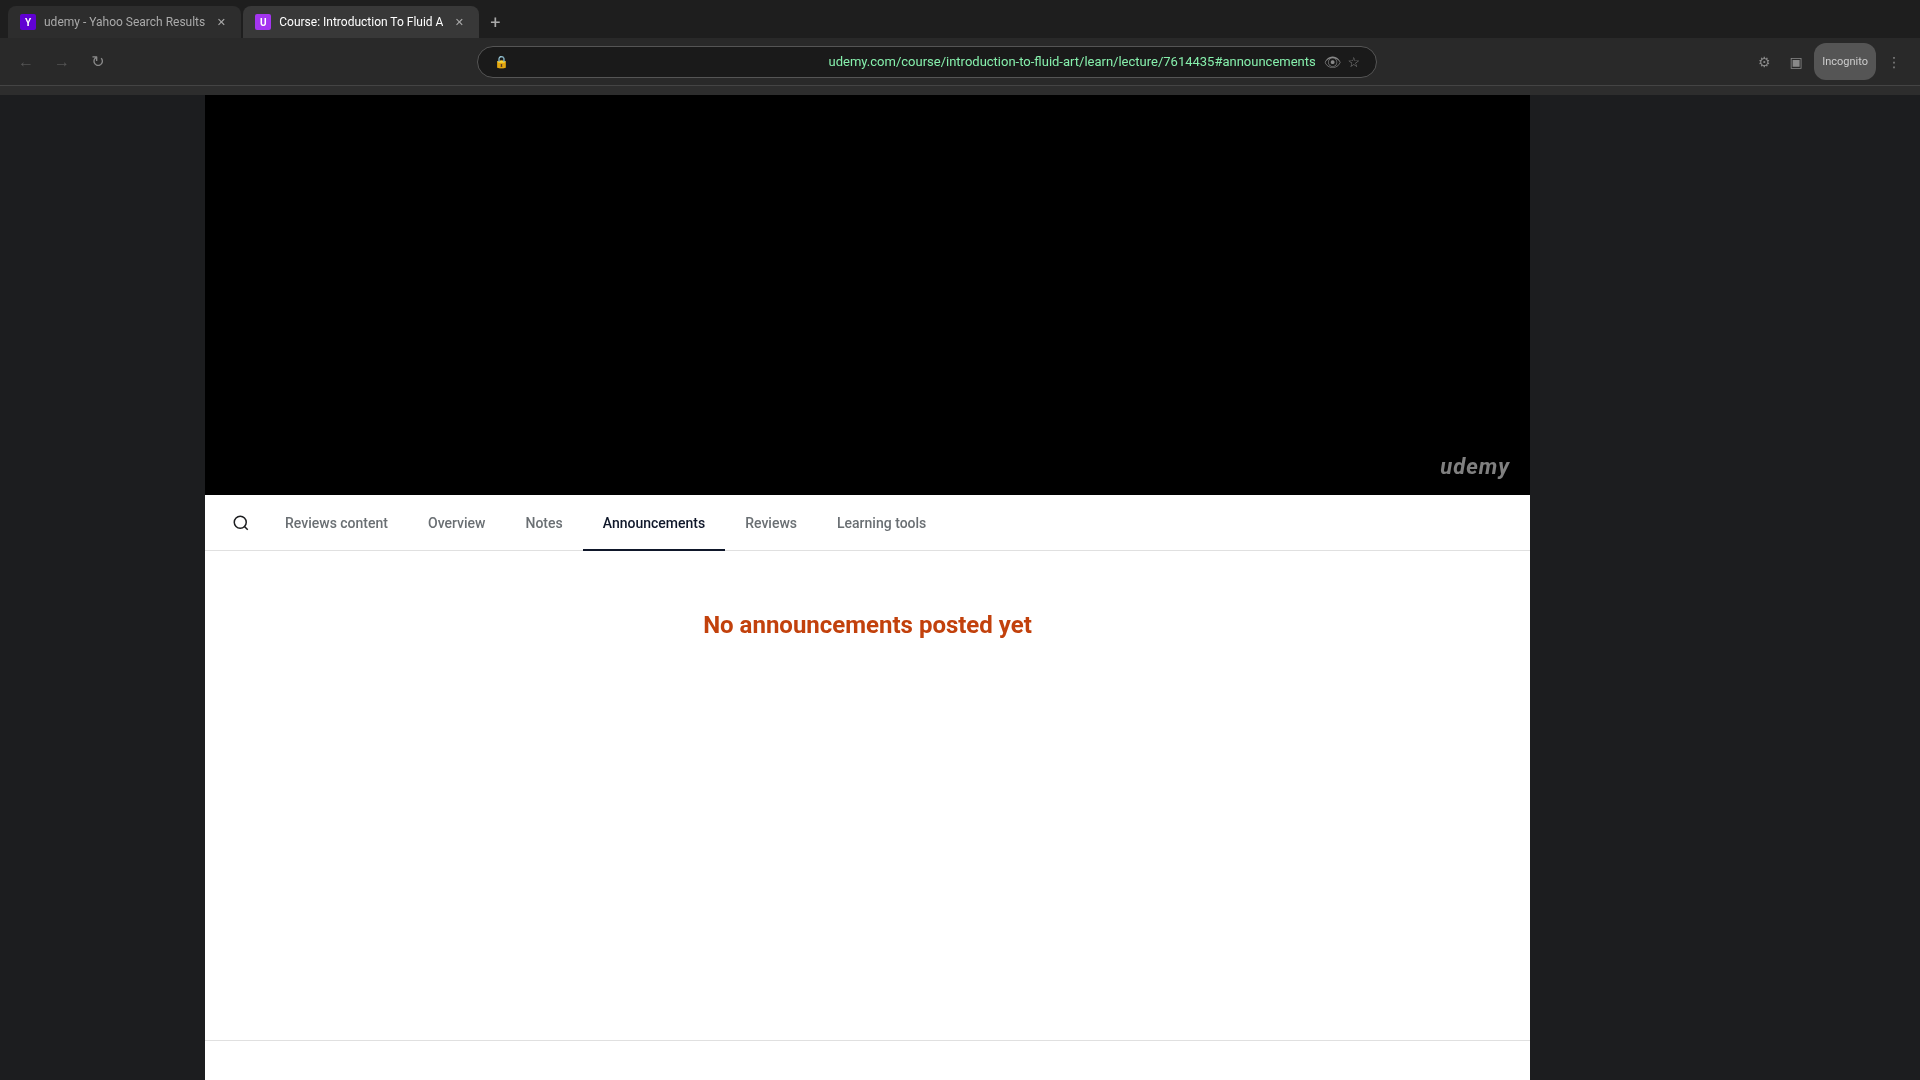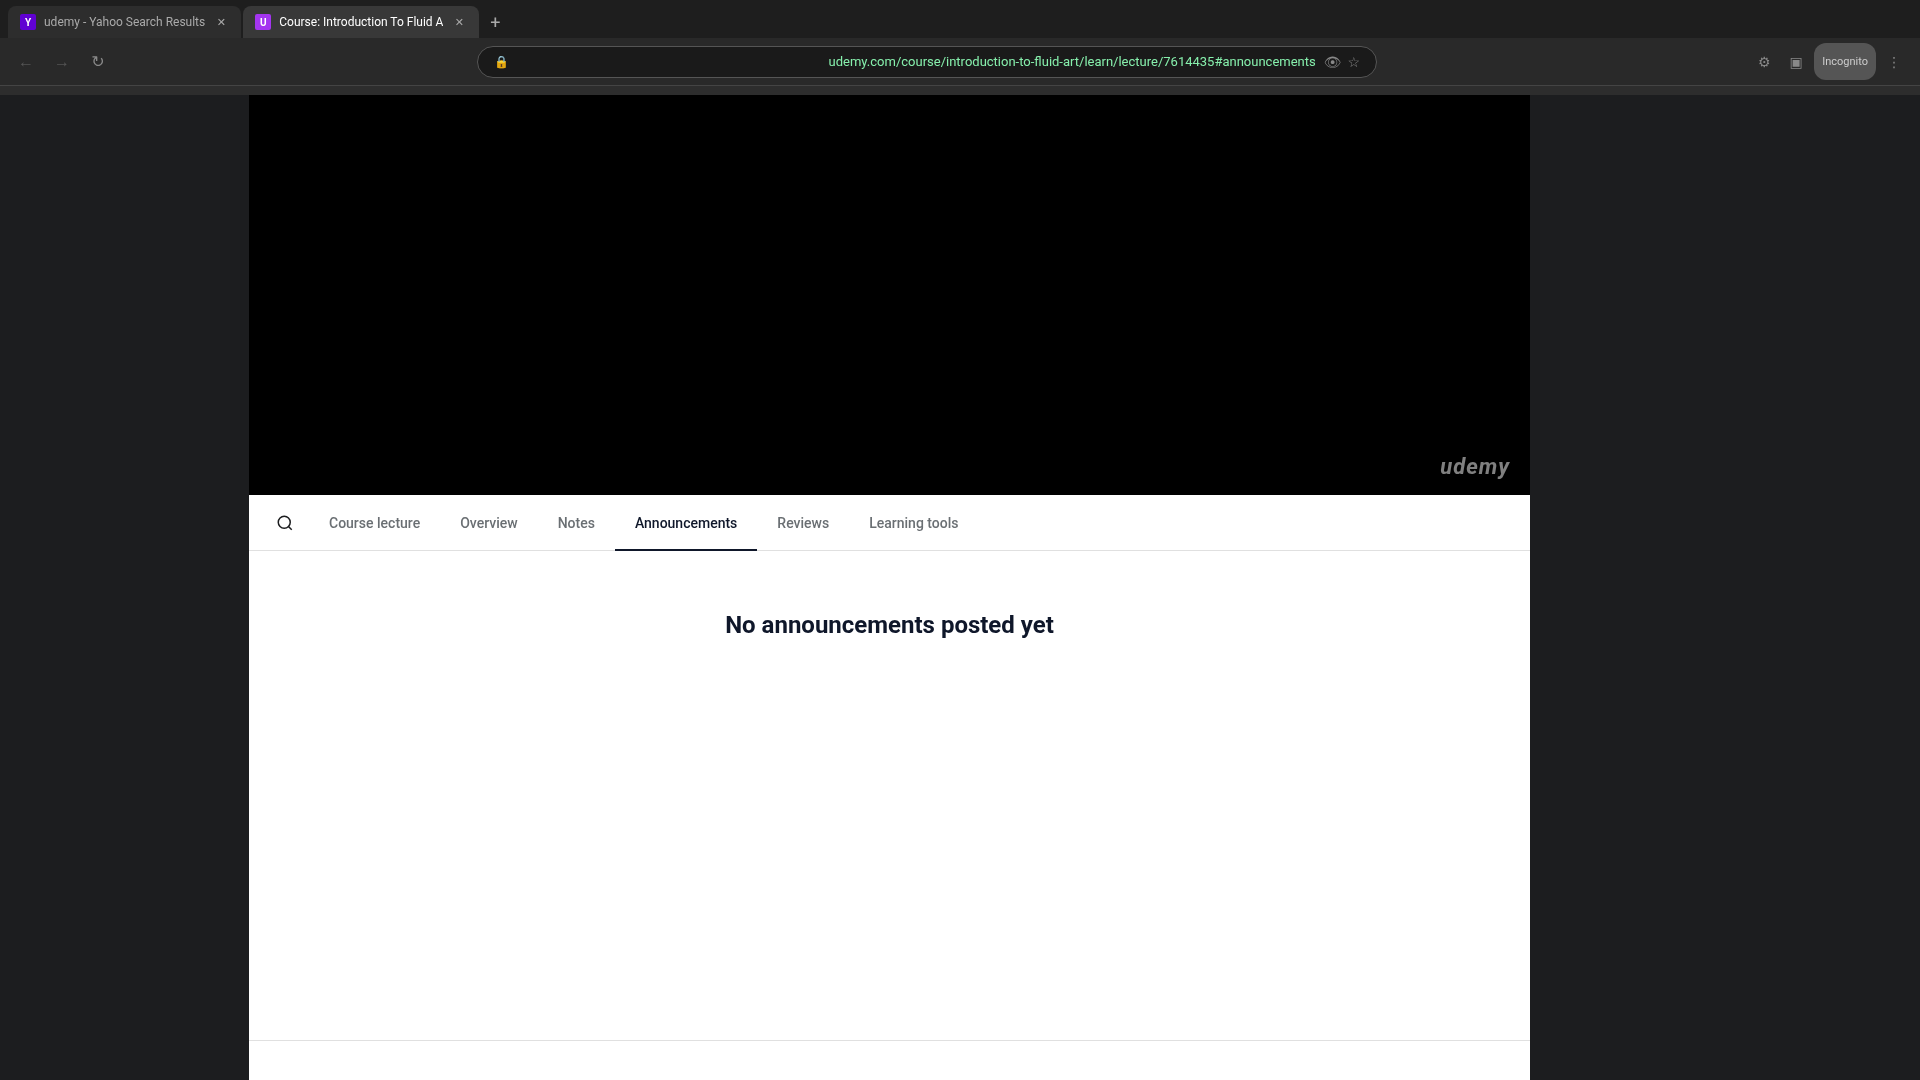--- a/index.html
+++ b/index.html
@@ -187,21 +187,20 @@
       background: #1c1d1f;
       height: calc(1080px - 95px);
       display: flex;
       flex-direction: column;
     }
 
     
     .content-layout {
       display: flex;
       height: 100%;
-      padding-left: 44px;
     }
 
     .left-sidebar {
       width: 205px;
       background: #1c1d1f;
       flex-shrink: 0;
     }
 
     .main-area {
       flex: 1;
@@ -279,21 +278,21 @@
       background: #fff;
       display: flex;
       flex-direction: column;
       align-items: center;
       padding: 60px 20px 20px;
     }
 
     .empty-state-title {
       font-size: 24px;
       font-weight: 700;
-      color: #0f172a;
+      color: #c2410c;
       margin-bottom: 20px;
       text-align: right;
     }
 
     .empty-state-text {
       font-size: 15px;
       color: #6a6f73;
       text-align: center;
       max-width: 640px;
       line-height: 1.6;
@@ -371,21 +370,21 @@
 
       <div class="tab-nav">
         <div class="search-icon-btn">
           <svg width="18" height="18" viewBox="0 0 24 24" fill="none" stroke="currentColor" stroke-width="2">
             <circle cx="11" cy="11" r="8"></circle>
             <line x1="21" y1="21" x2="16.65" y2="16.65"></line>
           </svg>
         </div>
 
         <div class="nav-tab">
-          <span>Course lecture</span>
+          <span>Reviews content</span>
         </div>
         <div class="nav-tab">
           <span>Overview</span>
         </div>
         <div class="nav-tab">
           <span>Notes</span>
         </div>
         <div class="nav-tab active">
           <span>Announcements</span>
         </div>

